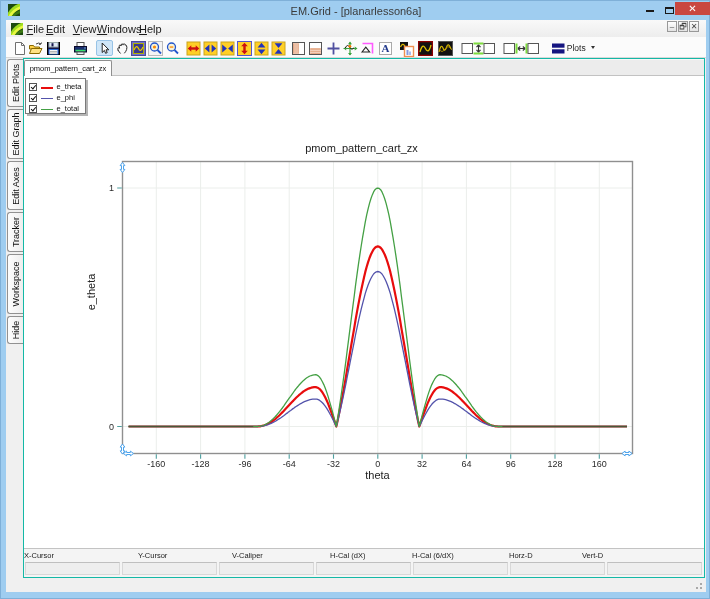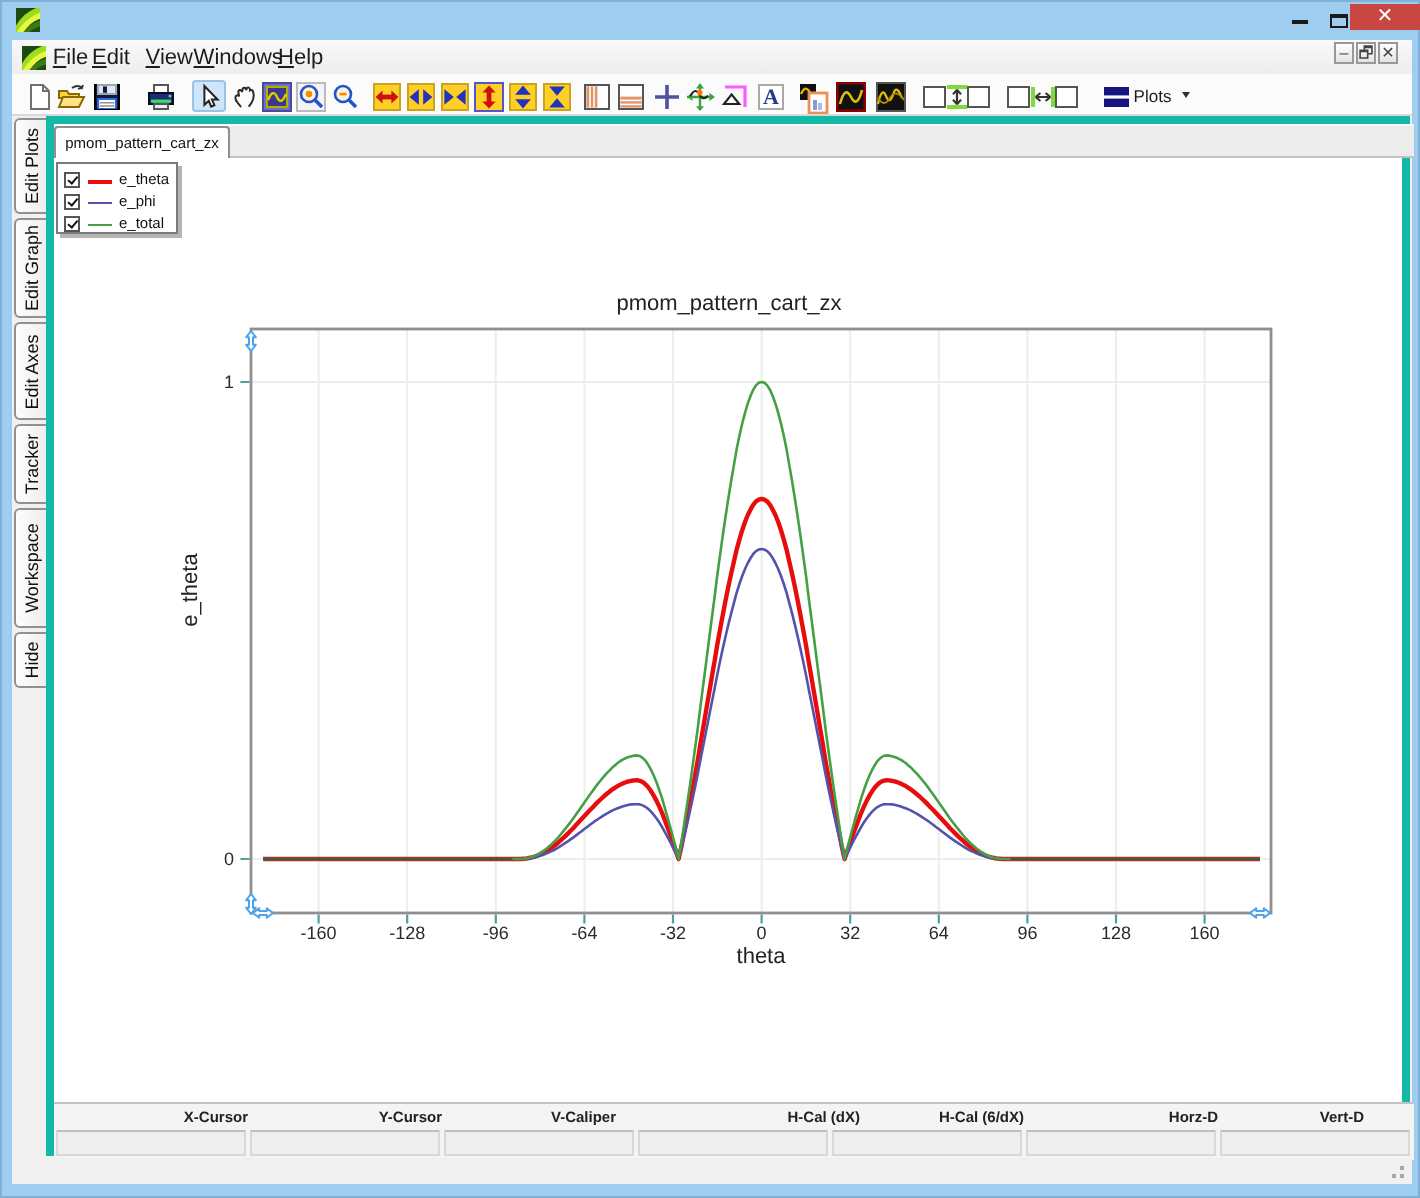--- a/index.html
+++ b/index.html
@@ -16,43 +16,44 @@
 #menubar { position:absolute; left:0; top:0; width:700px; height:17px; background:linear-gradient(#f9f9f9,#ededed); }
 .menuitem { position:absolute; top:3px; font-size:11px; color:#1c1c1c; }
 .menuitem u { text-decoration:underline; }
 .mdibtn { position:absolute; top:1px; width:10px; height:11px; background:linear-gradient(#fefefe,#e3e3e3); border:1px solid #989898; color:#444; font-size:8px; line-height:9px; text-align:center; }
 #toolbar { position:absolute; left:0; top:17px; width:700px; height:21px; background:#fbfbfb; border-bottom:1px solid #d9d9d9; }
 
 #sidebar { position:absolute; left:0; top:38px; width:18px; height:534px; background:#f0f0f0; }
 .vtab { position:absolute; left:1px; width:17px; background:linear-gradient(90deg,#fdfdfd,#ededed); border:1px solid #919191; border-right:none; border-radius:3px 0 0 3px; }
 .vtab span { position:absolute; left:50%; top:50%; transform:translate(-50%,-50%) rotate(-90deg); white-space:nowrap; font-size:9px; color:#111; }
 
-#mdi { position:absolute; left:17px; top:38px; width:682px; height:520px; background:#fff; border:4px solid #14b8a6; }
+#mdi { position:absolute; left:17px; top:38px; width:682px; height:520px; background:#fff; border:1px solid #14b8a6; }
 #tabstrip { position:absolute; left:0; top:0; width:680px; height:17px; background:#ececec; border-bottom:1px solid #c2c2c2; box-shadow:inset 0 1px 0 #f8f8f8; }
 #doctab { position:absolute; left:0px; top:1px; width:88px; height:16px; background:#fff; border:1px solid #8f8f8f; border-bottom:none; border-radius:2px 2px 0 0; font-size:7.5px; color:#111; text-align:center; line-height:16px; }
 
 #legend { position:absolute; left:0.5px; top:19px; width:61px; height:36px; background:#fff; border:1px solid #7a7a7a; box-shadow:2px 2px 0 rgba(120,120,120,0.55); }
 .lrow { position:absolute; left:3px; height:10px; }
 .lrow .cb { position:absolute; left:0; top:1px; width:8px; height:8px; background:#fff; border:1px solid #555; }
 .lrow .cb:after { content:""; position:absolute; left:1px; top:1.2px; width:4px; height:2.2px; border-left:1.3px solid #111; border-bottom:1.3px solid #111; transform:rotate(-50deg); }
 .lrow .ln { position:absolute; left:12px; width:12px; }
 .lrow .lb { position:absolute; left:28px; top:0px; font-size:7.5px; color:#111; white-space:nowrap; }
 
 #stat { position:absolute; left:0; top:489px; width:680px; height:29px; border-top:1px solid #c3c3c3; background:#f4f4f4; }
-.scol { position:absolute; top:0; height:12px; font-size:7.5px; font-weight:bold; color:#222; text-align:right; line-height:13px; }
+.scol { position:absolute; top:0; height:12px; font-size:7.5px; font-weight:normal; color:#222; text-align:left; line-height:13px; }
 .scell { position:absolute; top:13px; height:13px; background:#eeeeee; border:1px solid #d8d8d8; border-top:1px solid #bfbfbf; }
 </style></head><body>
 <div id="win">
 <div id="title">
   <svg class="abs" style="left:7px;top:3px" width="12" height="12" viewBox="0 0 12 12">
         <rect width="12" height="12" fill="#1d4a10"></rect>
         <path d="M-2,13 Q2,2 13,-1 L13,4 Q5,6 2,13 Z" fill="#9edc20"></path>
         <path d="M0,13 Q4,5 13,2 L13,5 Q6,7 4,13 Z" fill="#e8f840"></path>
         <path d="M3,13 Q6,8 13,6 L13,9 Q8,10 6,13 Z" fill="#3d7a12"></path>
       </svg>
+  <div class="txt">EM.Grid - [planarlesson6a]</div>
   <div id="minbtn"></div>
       <div id="maxbtn"></div>
   <div id="closebtn">
         <div class="x">✕</div>
       </div>
 </div>
 <div id="client">
   <div id="menubar">
     <svg class="abs" style="left:5px;top:3px" width="12" height="12" viewBox="0 0 12 12">
           <rect width="12" height="12" fill="#1d4a10"></rect>
@@ -290,22 +291,22 @@
             <div class="lb">e_phi</div>
           </div>
       <div class="lrow" style="top:25px">
             <div class="cb"></div>
             <div class="ln" style="top:5px;border-top:1.5px solid #44a044"></div>
             <div class="lb">e_total</div>
           </div>
     </div>
     <div id="stat">
       <div class="scol" style="left:0;width:97px">X-Cursor</div>
-      <div class="scol" style="left:97px;width:97px">Y-Cursor</div>
-      <div class="scol" style="left:184px;width:97px">V-Caliper</div>
+      <div class="scol" style="left:114px;width:97px">Y-Cursor</div>
+      <div class="scol" style="left:208px;width:97px">V-Caliper</div>
       <div class="scol" style="left:306px;width:97px">H-Cal (dX)</div>
       <div class="scol" style="left:388px;width:97px">H-Cal (6/dX)</div>
       <div class="scol" style="left:485px;width:97px">Horz-D</div>
       <div class="scol" style="left:558px;width:97px">Vert-D</div>
       <div class="scell" style="left:1px;width:95px"></div>
       <div class="scell" style="left:98px;width:95px"></div>
       <div class="scell" style="left:195px;width:95px"></div>
       <div class="scell" style="left:292px;width:95px"></div>
       <div class="scell" style="left:389px;width:95px"></div>
       <div class="scell" style="left:486px;width:95px"></div>

